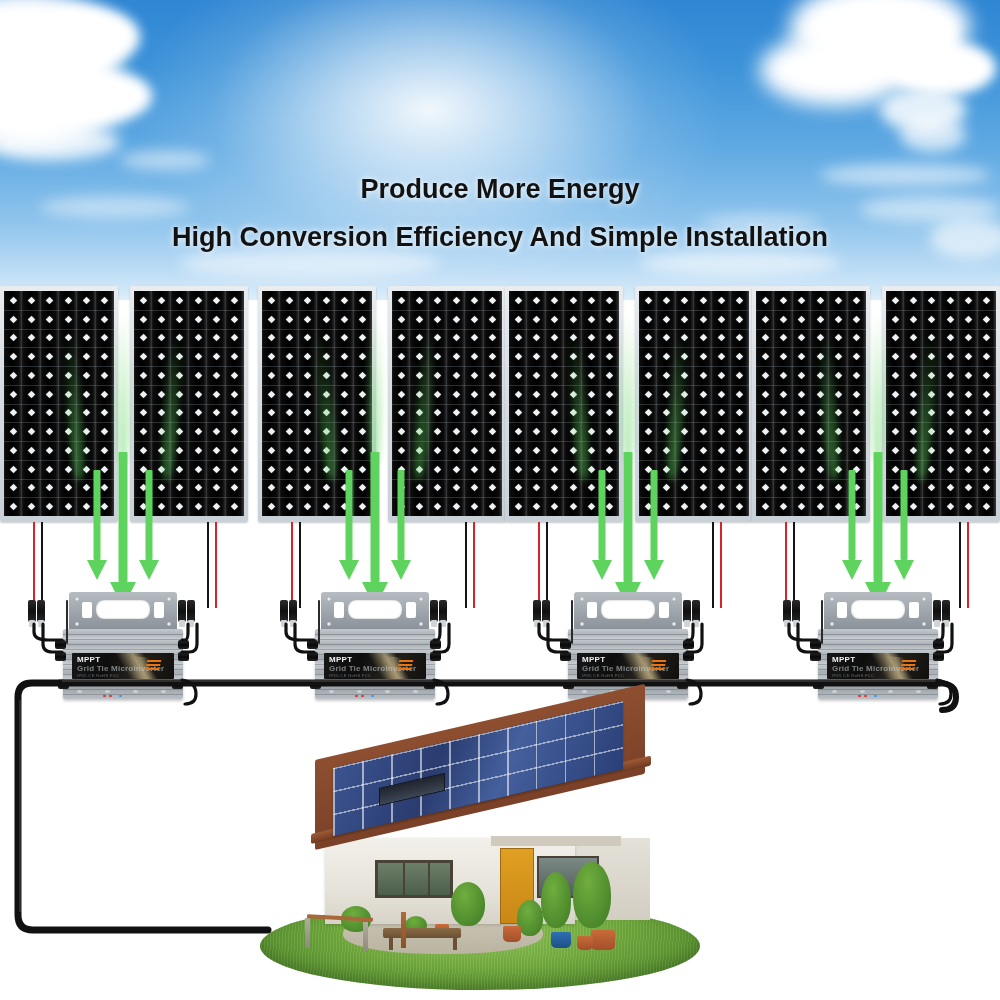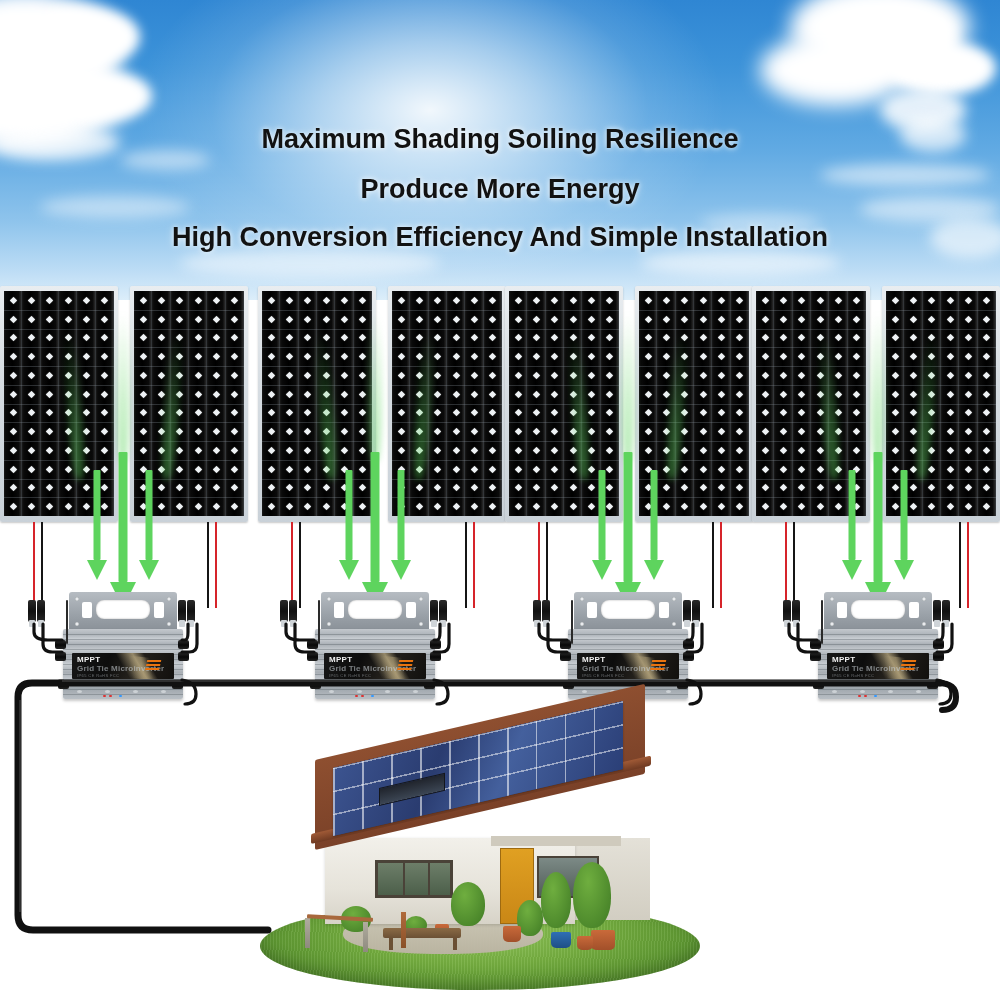--- a/index.html
+++ b/index.html
@@ -311,21 +311,20 @@
     <div class="cloud wisp" style="left:880px; top:88px; width:86px; height:44px; opacity:.85;"></div>
     <div class="cloud wisp" style="left:900px; top:118px; width:66px; height:34px; opacity:.7;"></div>
     <div class="cloud wisp" style="left:820px; top:164px; width:170px; height:22px; opacity:.55;"></div>
     <div class="cloud wisp" style="left:860px; top:196px; width:140px; height:26px; opacity:.5;"></div>
     <div class="cloud wisp" style="left:930px; top:218px; width:80px; height:40px; opacity:.6;"></div>
     <div class="cloud wisp" style="left:700px; top:214px; width:120px; height:18px; opacity:.4;"></div>
     <div class="cloud wisp" style="left:640px; top:250px; width:200px; height:26px; opacity:.55;"></div>
     <div class="cloud wisp" style="left:180px; top:248px; width:260px; height:30px; opacity:.5;"></div>
   </div>
 
-  <div class="sub" id="sub1">Maximum Shading Soiling Resilience</div>
   <div class="sub" id="sub3">High Conversion Efficiency And Simple Installation</div>
   <div class="sub" id="sub2">Produce More Energy</div>
 
   <div id="panel-row">
       <div class="panel" style="left: 0px;">
         <div class="panel-inner">
           <div class="cellcol" style="left: 0%;"></div>
           <div class="cellcol" style="left: 16.6666%;"></div>
           <div class="cellcol" style="left: 33.3332%;"></div>
           <div class="cellcol" style="left: 49.9998%;"></div>

